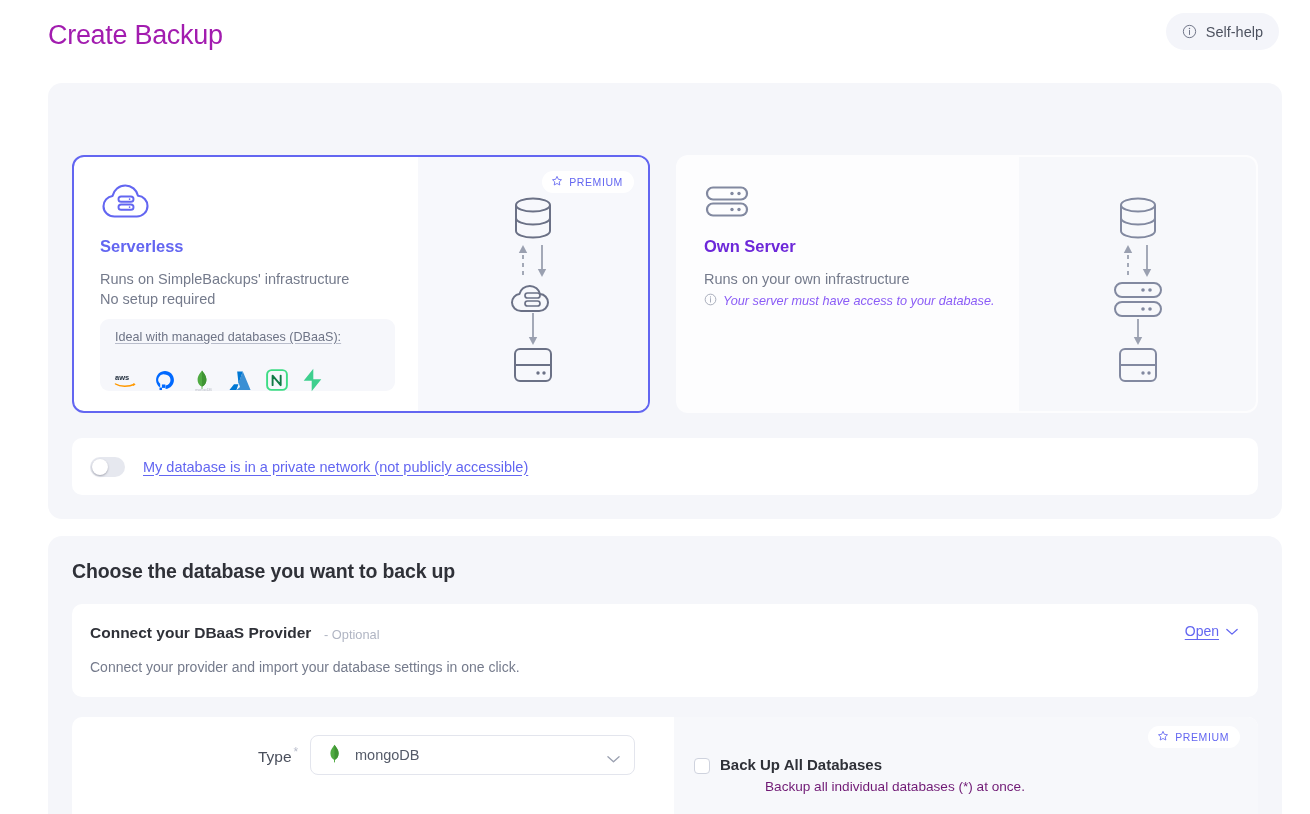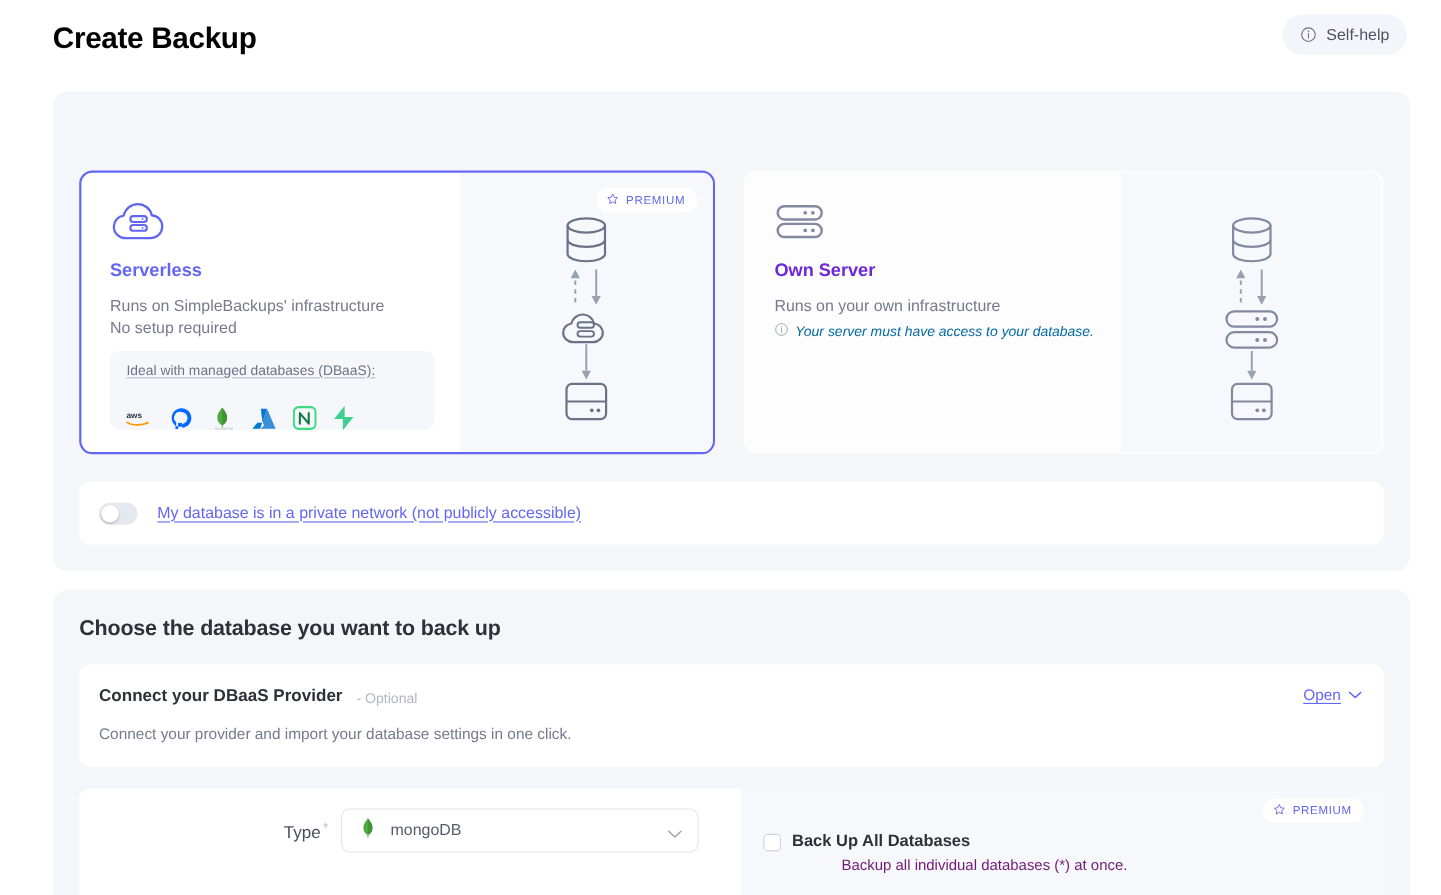--- a/index.html
+++ b/index.html
@@ -11,22 +11,22 @@
     overflow: hidden;
   }
   .page { position: relative; width: 1310px; height: 814px; }
 
   
   .page-header {
     position: absolute; left: 0; top: 0; width: 1310px; height: 83px;
   }
   .page-title {
     position: absolute; left: 48px; top: 20px;
-    font-size: 27px; font-weight: 700; letter-spacing: -0.3px;
-    color: #000000;
+    font-size: 27px; font-weight: 400; letter-spacing: -0.3px;
+    color: #a21caf;
   }
   .selfhelp-btn {
     position: absolute; right: 31px; top: 13px;
     height: 37px; padding: 0 16px;
     display: flex; align-items: center; gap: 9px;
     background: #f4f5fa; border-radius: 19px;
     font-size: 14.5px; color: #4e5360; cursor: pointer;
   }
   .selfhelp-btn svg { display: block; }
 
@@ -72,21 +72,21 @@
     font-size: 16.5px; font-weight: 700;
   }
   #card-serverless .opt-name { color: #6366f1; }
   #card-ownserver .opt-name { color: #6d28d9; text-align: right; }
   .opt-desc {
     position: absolute; left: 26px; top: 112px;
     font-size: 14.5px; line-height: 20px; color: #757b8c;
   }
   .opt-note {
     position: absolute; left: 26px; top: 136px;
-    font-size: 12.7px; font-style: italic; color: #0369a1;
+    font-size: 12.7px; font-style: italic; color: #8b5cf6;
     display: flex; align-items: center; gap: 6px;
   }
   .dbaas-box {
     position: absolute; left: 26px; top: 162px; width: 295px; height: 72px;
     background: #f6f7fb; border-radius: 9px;
   }
   .dbaas-title {
     position: absolute; left: 15px; top: 11px;
     font-size: 12.6px; color: #6f7policy; color: #6e7486;
     text-decoration: underline; text-decoration-color: #b9bdcb;

